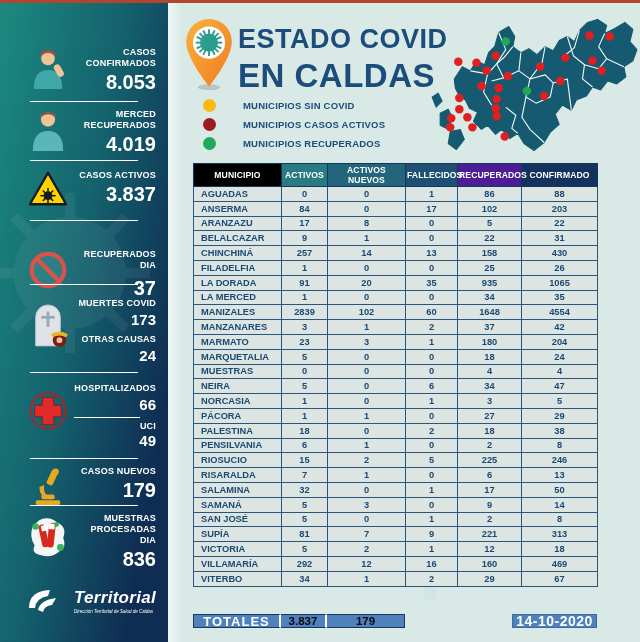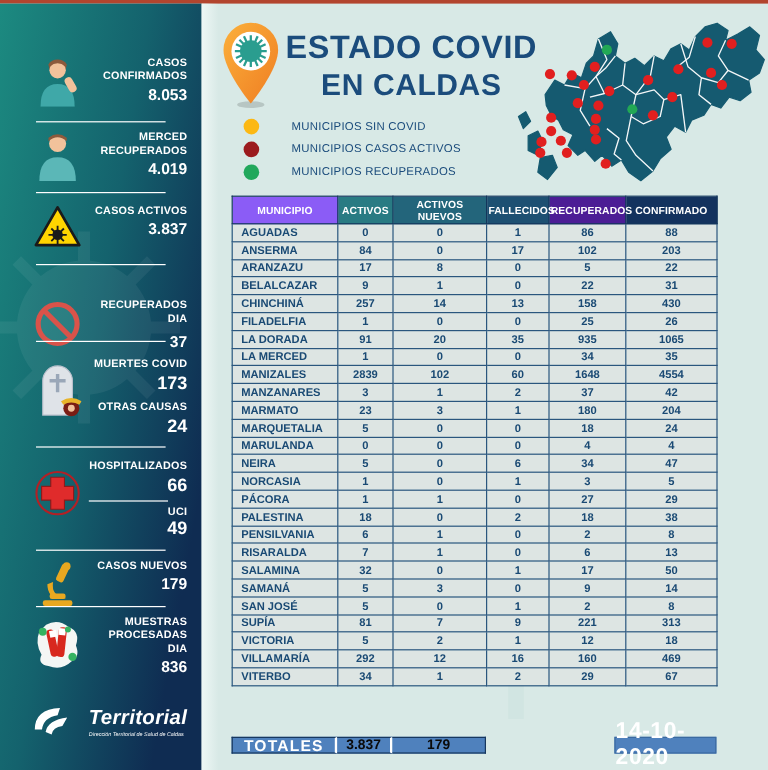--- a/index.html
+++ b/index.html
@@ -18,52 +18,52 @@
     background:linear-gradient(100deg,#1c8a80 0%, #14626d 45%, #0f2c52 85%);
   }
   .sidebar-edge {
     position:absolute; left:168px; top:3px; width:14px; height:639px;
     background:linear-gradient(90deg,#eef7f5 0%, rgba(216,233,230,0) 100%);
   }
   .stat { position:absolute; display:flex; left:26px; width:130px; }
   .stat .icon-box { width:44px; flex:0 0 44px; display:flex; align-items:flex-start; justify-content:center; }
   .stat .txt { flex:1; color:#ffffff; padding-left:4px;text-align:right; }
   .stat .lbl { font-size:9px; font-weight:bold; line-height:11px; letter-spacing:.2px; }
-  .stat .val { font-size:13px; font-weight:bold; margin-top:2px; }
+  .stat .val { font-size:20px; font-weight:bold; margin-top:2px; }
   .divider { position:absolute; left:30px; width:108px; height:1px; background:#ffffff; }
 
   .logo { position:absolute; left:26px; top:583px; display:flex; align-items:center; color:#fff; }
   .logo .word { font-size:17px; font-weight:bold; font-style:italic; letter-spacing:.3px; }
   .logo .sub { font-size:4.5px; font-style:italic; margin-top:1px; }
 
   
   .wm { position:absolute; opacity:.06; pointer-events:none; }
 
   
   .pin { position:absolute; left:180px; top:17px; width:58px; height:74px; }
   .title { position:absolute; left:238px; top:26px; color:#1b4c7c; font-weight:bold; line-height:1; }
   .title .l1 { font-size:27px; letter-spacing:.5px; }
-  .title .l2 { font-size:25px; margin-top:6px; letter-spacing:.5px;text-align:center; }
+  .title .l2 { font-size:33px; margin-top:6px; letter-spacing:.5px; }
 
   .legend { position:absolute; left:203px; top:96px; }
   .legend-item { display:flex; align-items:center; height:19px; }
   .legend-dot { width:13px; height:13px; border-radius:50%; margin-right:9px; flex:0 0 13px; }
-  .legend-label { font-size:9.5px; font-weight:normal; color:#1b4c7c; letter-spacing:.2px;padding-left:18px; }
+  .legend-label { font-size:9.5px; font-weight:bold; color:#1b4c7c; letter-spacing:.2px;padding-left:18px; }
 
   .map { position:absolute; left:426px; top:14px; width:214px; height:148px; }
 
   
   .tablewrap { position:absolute; left:193px; top:163px; width:404px; }
   table { border-collapse:collapse; table-layout:fixed; width:404px; }
   col.c0{width:88px} col.c1{width:46px} col.c2{width:78px} col.c3{width:52px} col.c4{width:64px} col.c5{width:76px}
   thead th {
     height:23px; color:#fff; font-size:8.6px; font-weight:bold; letter-spacing:.1px;
     border:1px solid #13365c; padding:0 1px;
   }
-  thead th:nth-child(1){background:#8b5cf6;}
+  thead th:nth-child(1){background:#000000;}
   thead th:nth-child(2){background:#297b83;}
   thead th:nth-child(3){background:#23657b;}
   thead th:nth-child(4){background:#1d5072;}
   thead th:nth-child(5){background:#4c1d95;}
   thead th:nth-child(6){background:#13325e;}
   tbody td {
     height:14.8px; background:#dde5e3; border:1px solid #2a567e;
     color:#1a4a74; font-size:9.3px; font-weight:bold; text-align:center; padding:0;
   }
   tbody td.muni { text-align:left; padding-left:7px; }
@@ -72,21 +72,21 @@
   .totals { position:absolute; left:193px; top:614px; width:404px; height:21px; display:flex; }
   .totals .tcell { height:14px; display:flex; align-items:center; justify-content:center; }
   .t-label { width:88px; background:#4f81bd; border:1px solid #17375e; border-right:2px solid #fff;
              color:#fff; font-size:13px; font-weight:bold; letter-spacing:1px; }
   .t-val1 { width:46px; background:#4f81bd; border:1px solid #17375e; border-left:none; border-right:2px solid #fff;
             color:#0a0a0a; font-size:11.5px; font-weight:bold; }
   .t-val2 { width:78px; background:#4f81bd; border:1px solid #17375e; border-left:none;
             color:#0a0a0a; font-size:11.5px; font-weight:bold; }
   .t-gap { width:107px; }
   .t-date { width:85px; background:#4f81bd; border:1px solid #3b6aa0;
-            color:#fff; font-size:19px; font-weight:bold; letter-spacing:.5px; }
+            color:#fff; font-size:14px; font-weight:bold; letter-spacing:.5px; }
 </style>
 </head>
 <body>
 
 <div class="topbar"></div>
 
 <div class="sidebar">
   <svg class="wm" style="left:-30px;top:170px" width="200" height="200" viewBox="0 0 100 100">
     <circle cx="50" cy="50" r="28" fill="#fff"></circle>
     <g stroke="#fff" stroke-width="5">
@@ -472,21 +472,21 @@
         </tr>
         <tr>
           <td class="muni">MARQUETALIA</td>
           <td>5</td>
           <td>0</td>
           <td>0</td>
           <td>18</td>
           <td>24</td>
         </tr>
         <tr>
-          <td class="muni">MARULANDA</td>
+          <td class="muni">MUESTRAS</td>
           <td>0</td>
           <td>0</td>
           <td>0</td>
           <td>4</td>
           <td>4</td>
         </tr>
         <tr>
           <td class="muni">NEIRA</td>
           <td>5</td>
           <td>0</td>
@@ -518,20 +518,28 @@
           <td>18</td>
           <td>38</td>
         </tr>
         <tr>
           <td class="muni">PENSILVANIA</td>
           <td>6</td>
           <td>1</td>
           <td>0</td>
           <td>2</td>
           <td>8</td>
+        </tr>
+        <tr>
+          <td class="muni">RIOSUCIO</td>
+          <td>15</td>
+          <td>2</td>
+          <td>5</td>
+          <td>225</td>
+          <td>246</td>
         </tr>
         <tr>
           <td class="muni">RISARALDA</td>
           <td>7</td>
           <td>1</td>
           <td>0</td>
           <td>6</td>
           <td>13</td>
         </tr>
         <tr>

